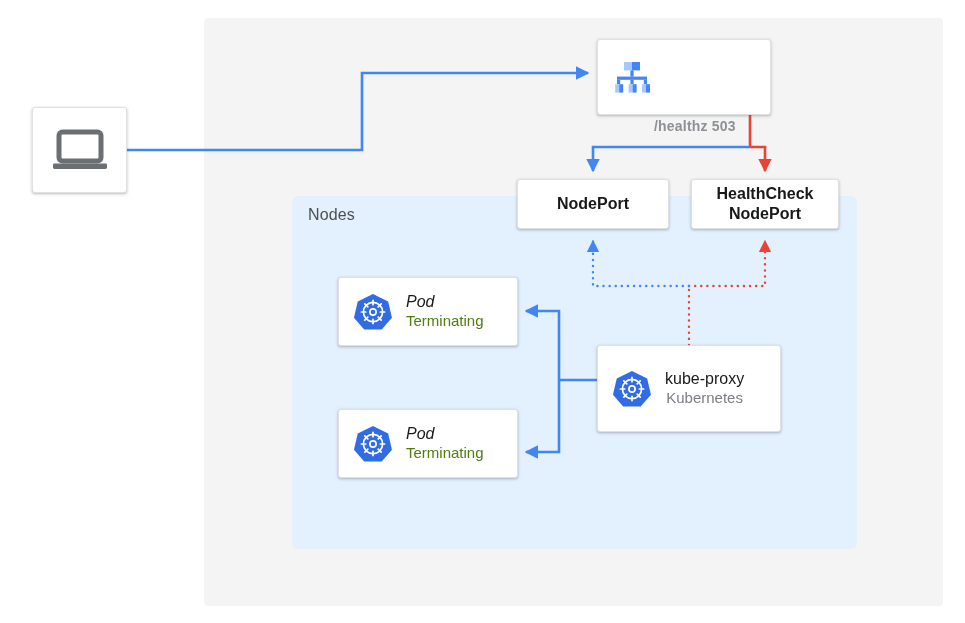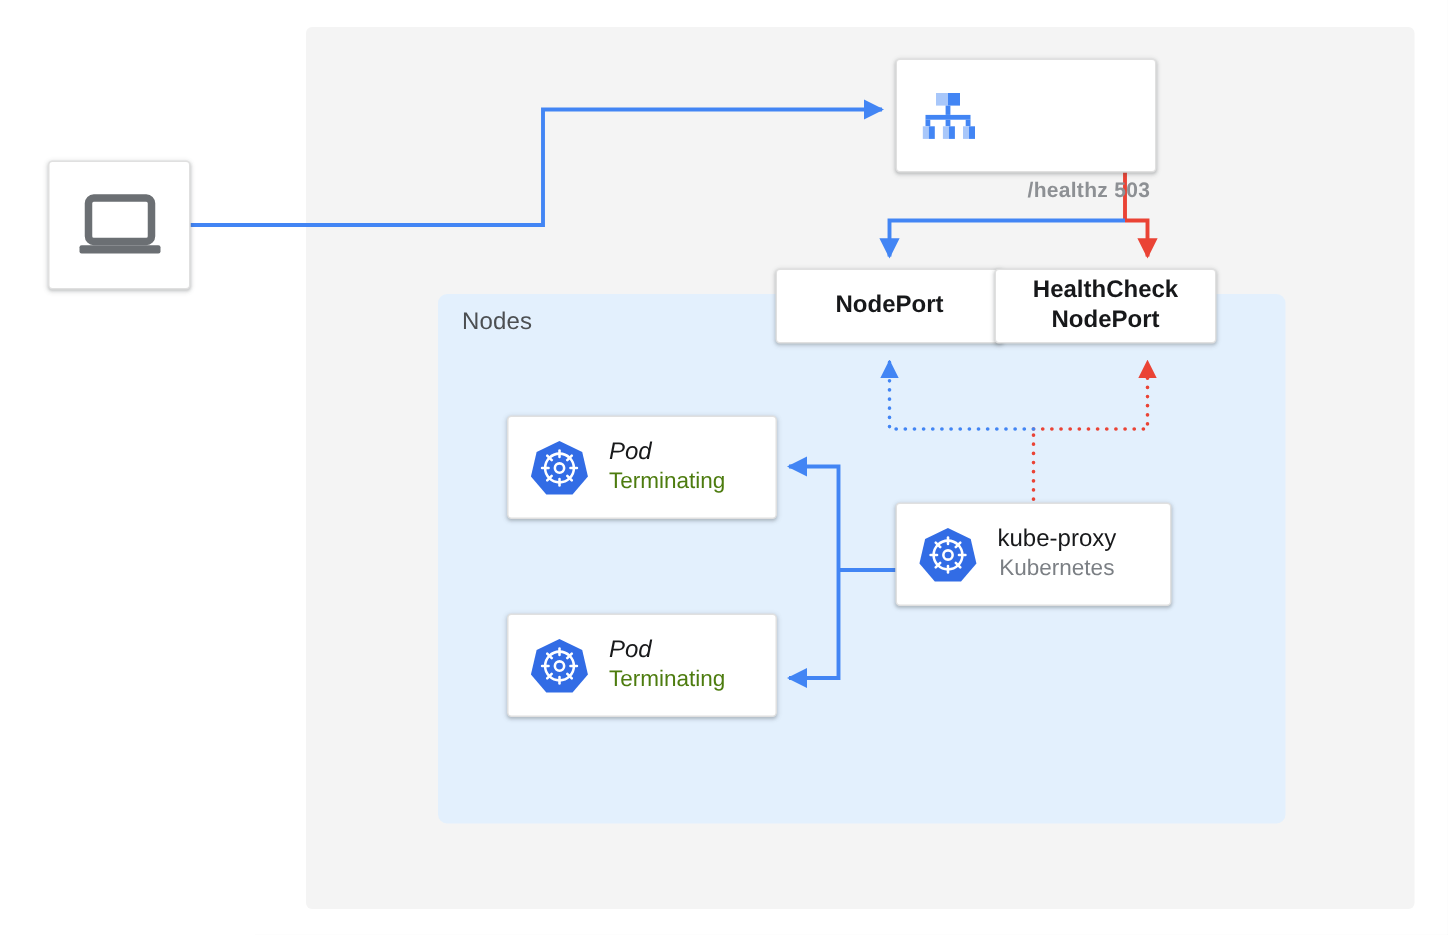--- a/index.html
+++ b/index.html
@@ -69,21 +69,21 @@
     line-height:1.34;
   }
 
   
   .np-card{
     left:517px; top:179px;
     width:152px; height:50px;
     justify-content:center;
   }
   .hcnp-card{
-    left:663px; top:179px;
+    left:691px; top:179px;
     width:148px; height:50px;
     justify-content:center;
     flex-direction:column;
   }
   .np-label{
     font-size:16px;
     font-weight:bold;
     color:#17181a;
     text-align:center;
     line-height:1.22;
@@ -106,22 +106,22 @@
     font-style:italic;
   }
   .pod-sub{
     font-size:15px;
     color:#4d7c0f;
     line-height:1.25;
   }
 
   
   .kp-card{
-    left:597px; top:335px;
-    width:184px; height:69px;
+    left:597px; top:345px;
+    width:184px; height:87px;
     padding-left:14px;
     gap:13px;
   }
   .kp-title{
     font-size:16px;
     color:#18191b;
     line-height:1.25;
   }
   .kp-sub{
     font-size:15px;
@@ -133,21 +133,21 @@
   
   .wires{
     position:absolute;
     left:0; top:0;
     width:965px; height:623px;
     pointer-events:none;
   }
   
   .healthz{
     position:absolute;
-    left:685px; top:118px;
+    left:654px; top:118px;
     font-size:14px;
     font-weight:bold;
     color:#8d9094;
     letter-spacing:.2px;
     white-space:nowrap;
   }
 </style>
 </head>
 <body>
 

